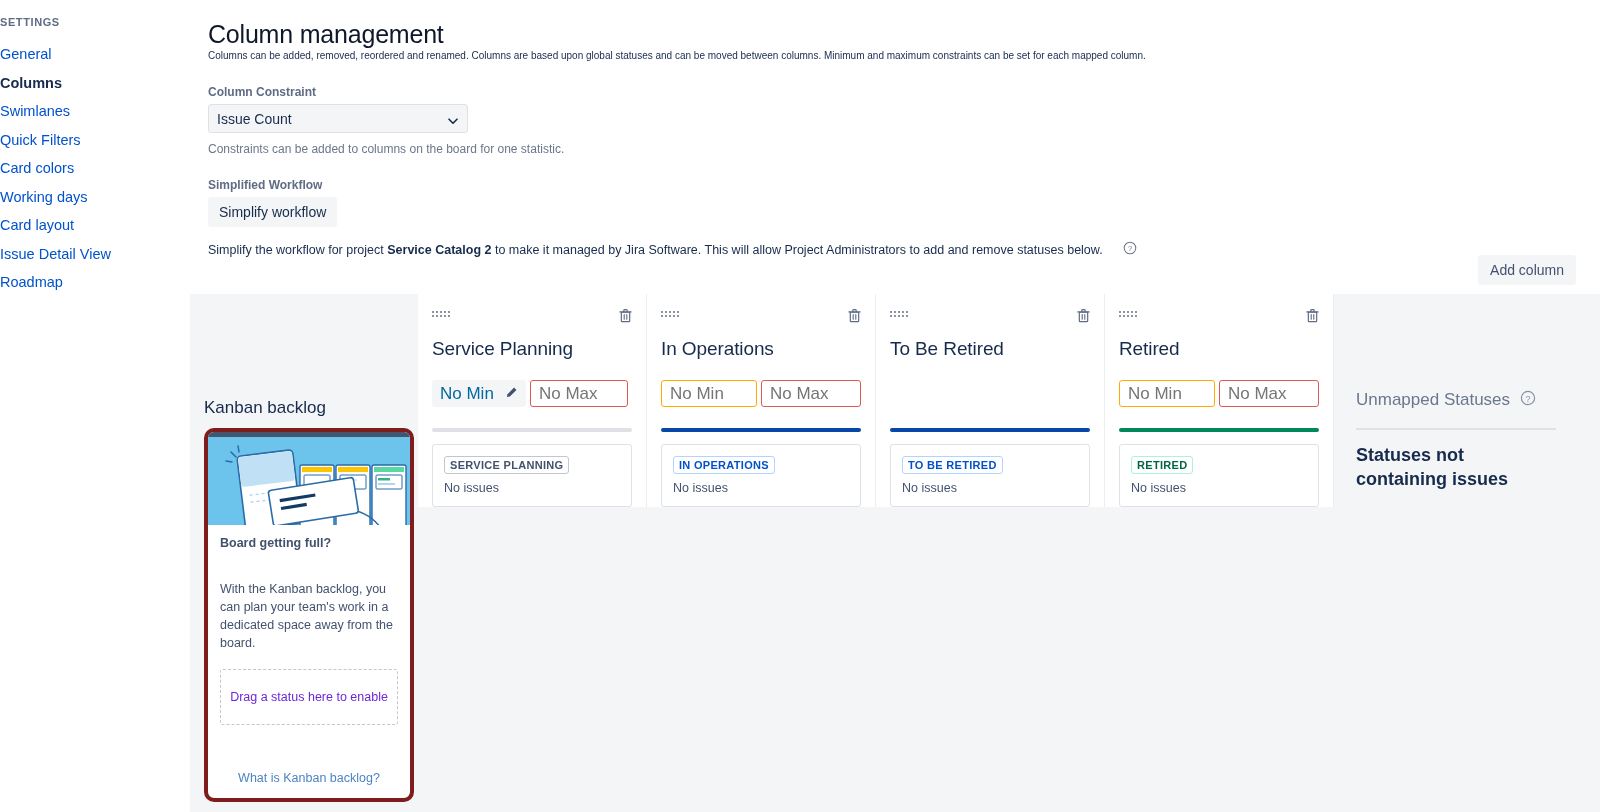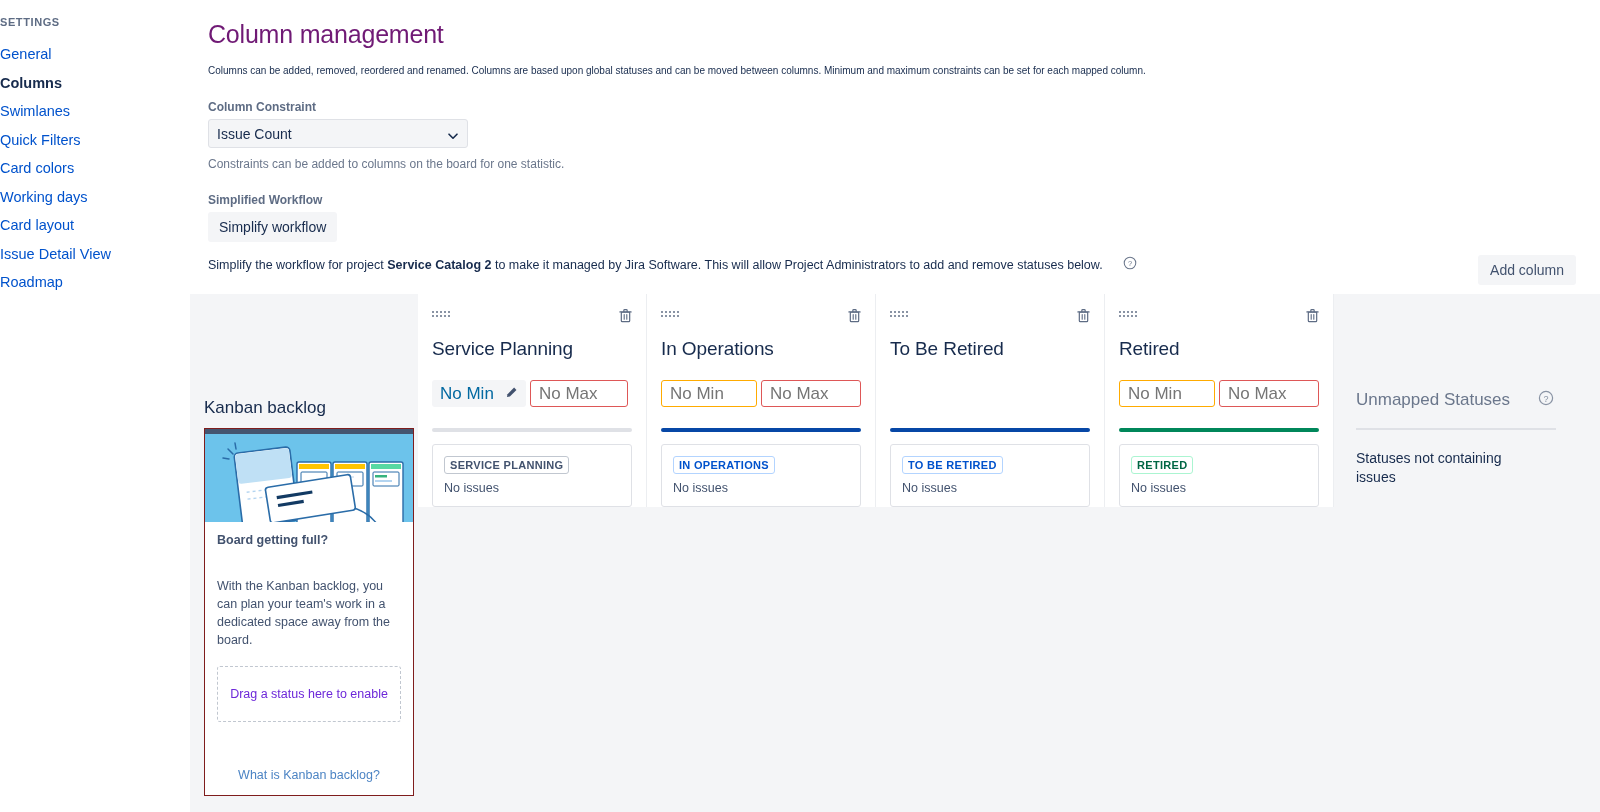--- a/index.html
+++ b/index.html
@@ -21,21 +21,21 @@
   }
   .sidebar-item {
     display:block; font-size:14.5px; line-height:1; color:#0052cc;
     padding: 7px 0; cursor:pointer; white-space:nowrap;
   }
   .sidebar-item.active { color:#172b4d; font-weight:bold; }
 
   
   .main { position:absolute; left:208px; top:0; right:0; height:812px; }
 
-  .page-title { font-size:25px; font-weight:500; color:#701a75; margin:20px 0 15px 0; letter-spacing:-0.2px; }
+  .page-title { font-size:25px; font-weight:500; color:#0f172a; margin:20px 0 0 0; letter-spacing:-0.2px; }
   .page-desc { font-size:10px; color:#172b4d; line-height:1.4; }
 
   .field-label { font-size:12px; font-weight:bold; color:#5e6c84; margin-top:22px; margin-bottom:5px; }
   .select-box {
     width:260px; height:29px; border:1px solid #dfe1e6; border-radius:3px;
     background:#f4f5f7; font-size:14px; color:#172b4d;
     padding: 0 26px 0 8px; font-family:"Liberation Sans", sans-serif;
     appearance:none; -webkit-appearance:none; position:relative; cursor:pointer;
   }
   .select-wrap { position:relative; display:inline-block; }
@@ -57,21 +57,21 @@
   }
 
   
   .board {
     position:absolute; left:190px; top:294px; width:1410px; height:518px;
     background:#f4f5f7; display:flex; align-items:flex-start;
   }
   .backlog-pane { width:228px; flex:0 0 228px; padding:0 14px; }
   .backlog-title { font-size:17px; font-weight:500; color:#172b4d; margin-top:104px; margin-bottom:10px; }
   .backlog-card {
-    background:#fff; border:1px solid #7f1d1d; border-radius:0; width:210px;
+    background:#fff; border:4px solid #7f1d1d; border-radius:10px; width:210px;
     overflow:hidden;
   }
   .backlog-illus { height:93px; background:#6cc3eb; border-top:5px solid #445570; position:relative; overflow:hidden; }
   .backlog-body { padding:11px 12px 0 12px; }
   .backlog-h { font-size:12.5px; font-weight:bold; color:#42526e; margin-bottom:8px; }
   .backlog-p { font-size:12.5px; color:#42526e; line-height:1.45;margin-top:30px; }
   .dropzone {
     margin:16px 0 0 0; border:1.5px dashed #c1c7d0; border-radius:3px; height:56px;
     display:flex; align-items:center; justify-content:center;
     font-size:12.5px; color:#6d28d9;
@@ -106,24 +106,24 @@
 
   .status-box { border:1px solid #dfe1e6; border-radius:3px; margin-top:12px; padding:10px 11px 11px 11px; background:#fff; }
   .badge {
     display:inline-block; font-size:11px; font-weight:bold; letter-spacing:.3px;
     padding:2px 5px; border-radius:3px; background:#fff;
   }
   .no-issues { font-size:12.5px; color:#42526e; margin-top:7px; }
 
   
   .unmapped { width:274px; flex:0 0 274px; padding:0 22px; }
-  .unmapped-head { display:flex; align-items:center; gap:28px; margin-top:96px; }
+  .unmapped-head { display:flex; align-items:center; gap:10px; margin-top:96px; }
   .unmapped-title { font-size:17px; color:#6b778c; font-weight:400; }
   .unmapped-rule { height:2px; background:#dfe1e6; margin-top:18px; width:200px; }
-  .unmapped-text { font-size:14px; font-weight:normal; color:#172b4d; margin-top:19px; line-height:1.35; width:180px; }
+  .unmapped-text { font-size:18px; font-weight:bold; color:#172b4d; margin-top:13px; line-height:1.35; width:180px; }
   .help-circle { cursor:pointer; }
 </style>
 </head>
 <body>
 
 <div class="page">
 
   <div class="sidebar">
     <div class="sidebar-heading">SETTINGS</div>
     <div id="sidebar-items">

